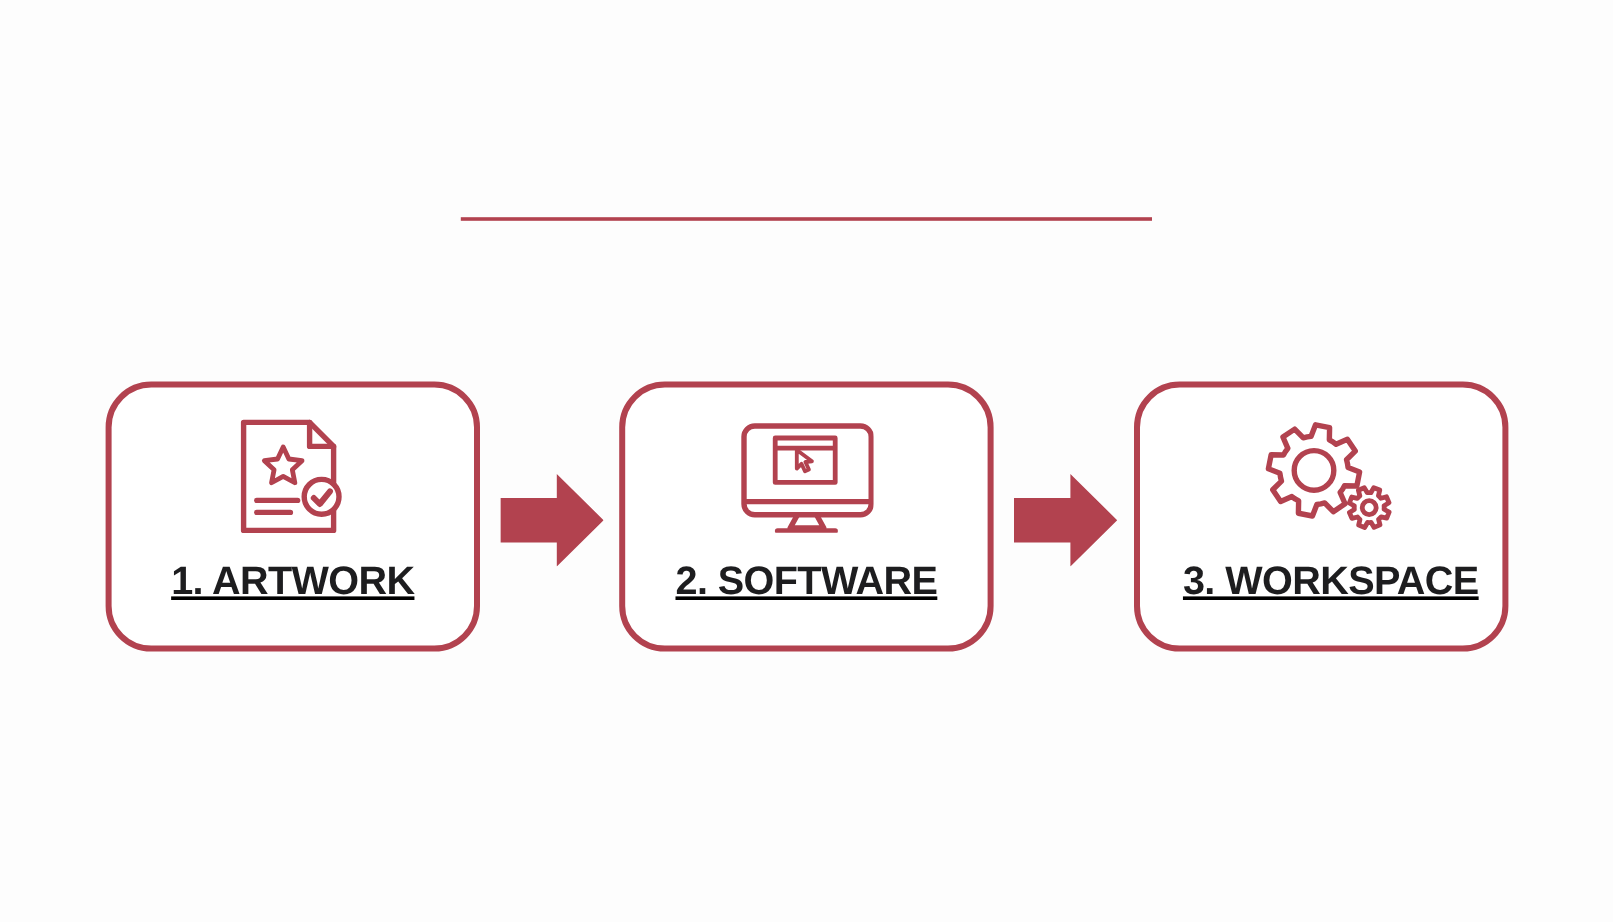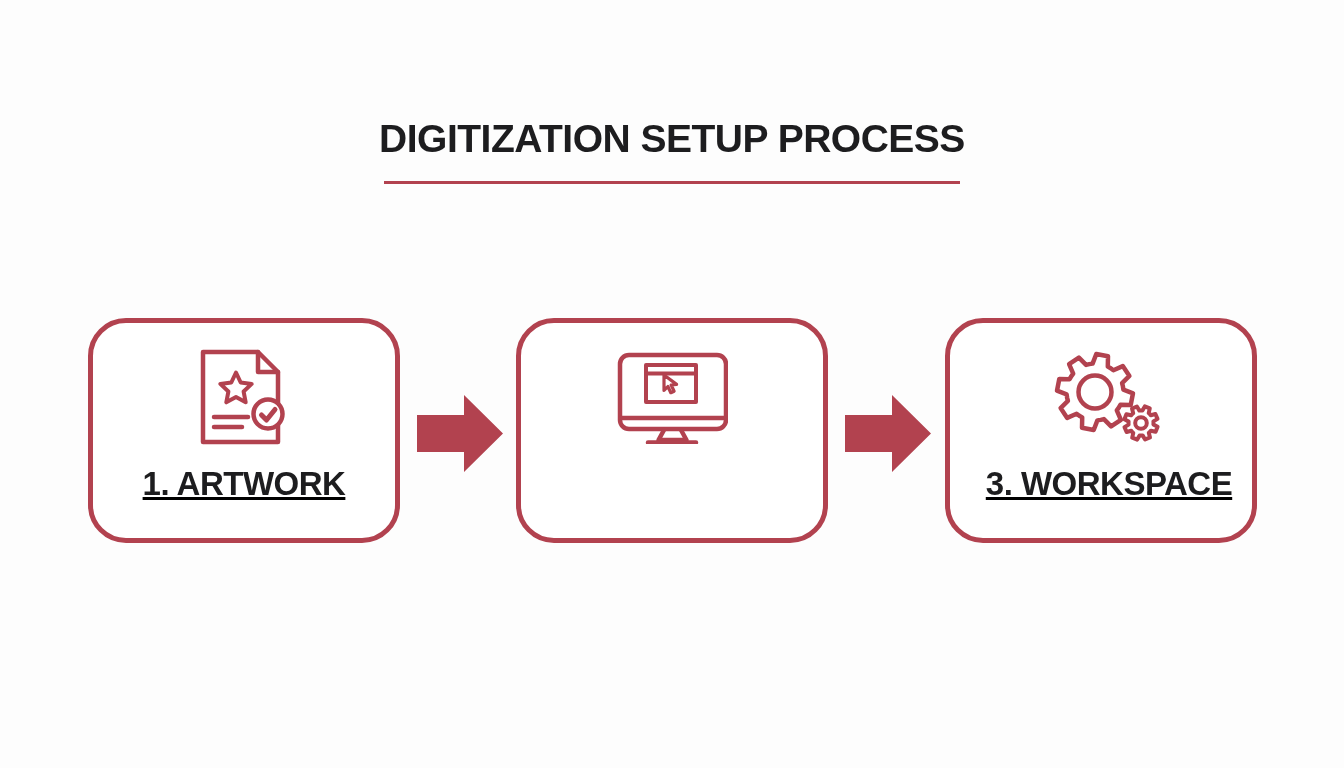--- a/index.html
+++ b/index.html
@@ -84,21 +84,20 @@
     stroke-width: 4.5;
     stroke-linecap: round;
     stroke-linejoin: round;
   }
 </style>
 </head>
 <body>
 
 <div class="canvas">
 
-  <h1 class="title">DIGITIZATION SETUP PROCESS</h1>
   <div class="title-underline"></div>
 
   <div class="step-box box-1">
     <div class="icon-wrap">
       <svg width="90" height="96" viewBox="203 352 90 96">
         <g class="stroke-icon">
           <path d="M207,355 H262 L282,375 V445 H207 Z"></path>
           <path d="M262,355 V375 H282"></path>
           <path d="M240.0,375.5L244.7,385.5L255.7,386.9L247.6,394.5L249.7,405.3L240.0,400.0L230.3,405.3L232.4,394.5L224.3,386.9L235.3,385.5Z" stroke-width="4"></path>
           <path d="M218,420 H252"></path>
@@ -122,20 +121,21 @@
           <rect x="621" y="357" width="106" height="74" rx="9"></rect>
           <path d="M622,420 H726"></path>
           <rect x="647" y="367" width="50" height="37" stroke-width="4"></rect>
           <path d="M648,375.5 H696" stroke-width="4"></path>
           <path d="M665,377 v15.5 l3.9,-4 l2.9,6.2 l3.3,-1.5 l-2.9,-6.2 l5.4,-0.6 Z" stroke-width="3.2"></path>
           <path d="M665,432 L659.5,442 L687.5,442 L682,432" stroke-width="4.5"></path>
           <path d="M649,444.5 H697"></path>
         </g>
       </svg>
     </div>
+    <div class="step-label">2. SOFTWARE</div>
   </div>
 
   <svg class="arrow arrow-2" width="86" height="77" viewBox="0 0 86 77">
     <polygon points="0,20 47,20 47,0 86,38.5 47,77 47,57 0,57"></polygon>
   </svg>
 
   <div class="step-box box-3">
     <div class="icon-wrap">
       <svg width="122" height="104" viewBox="1045 348 122 104">
         <g class="stroke-icon">

